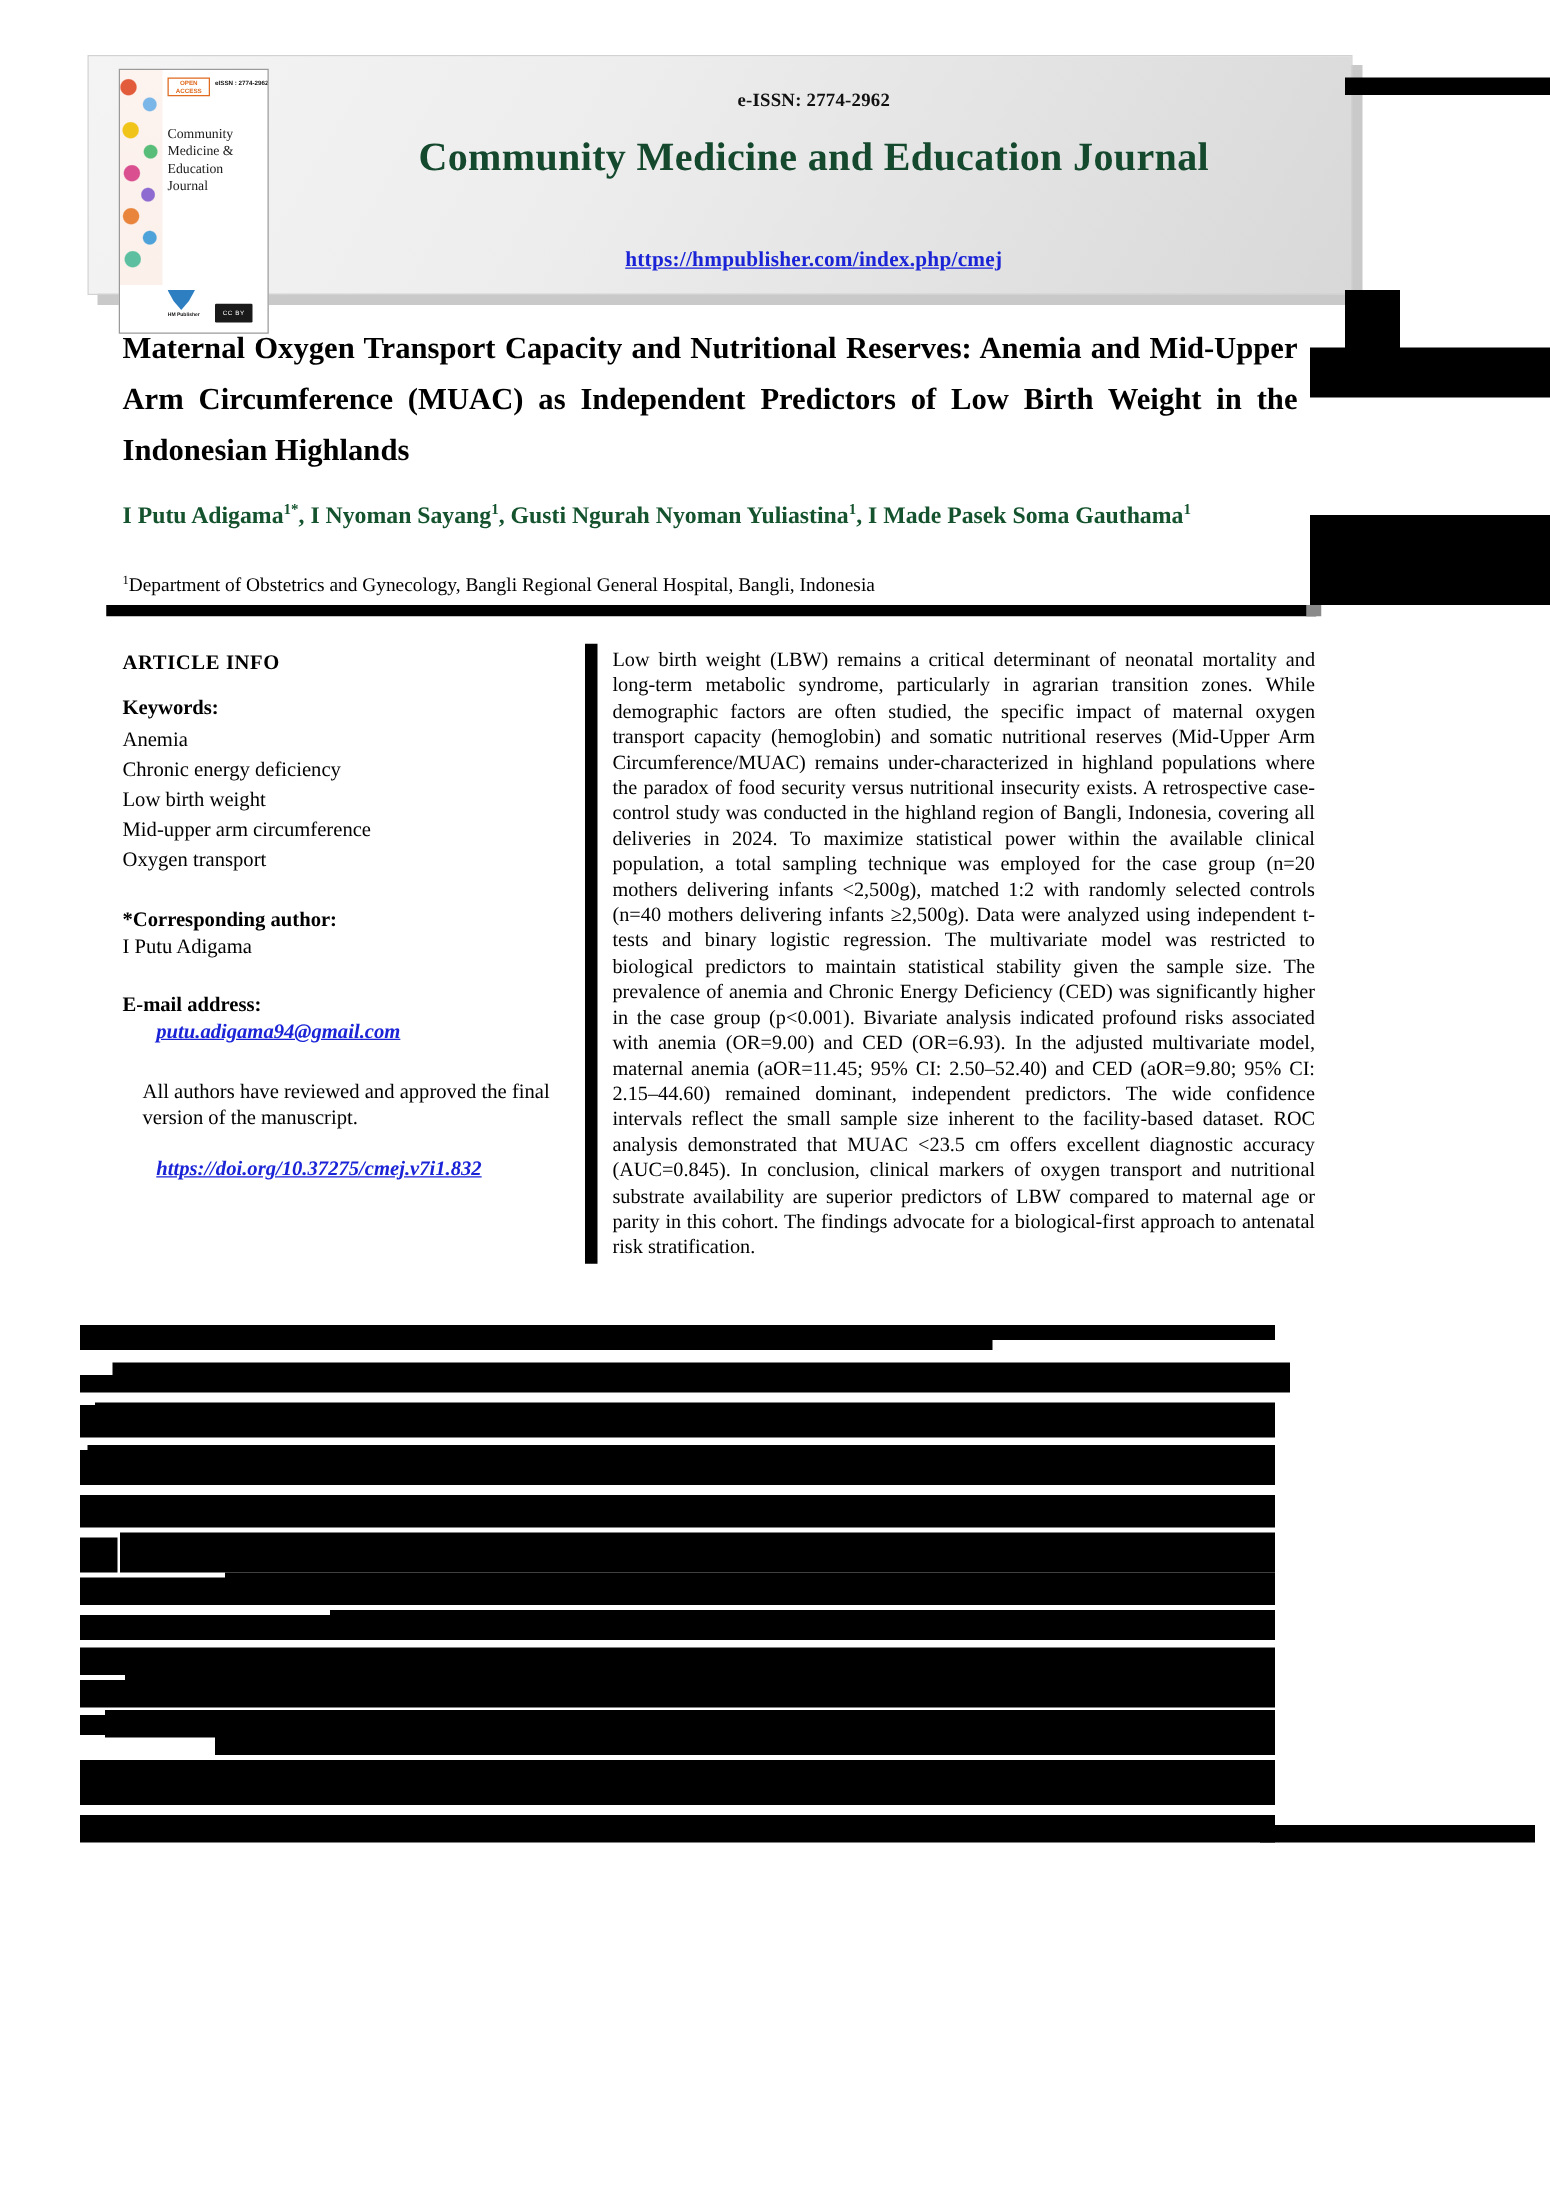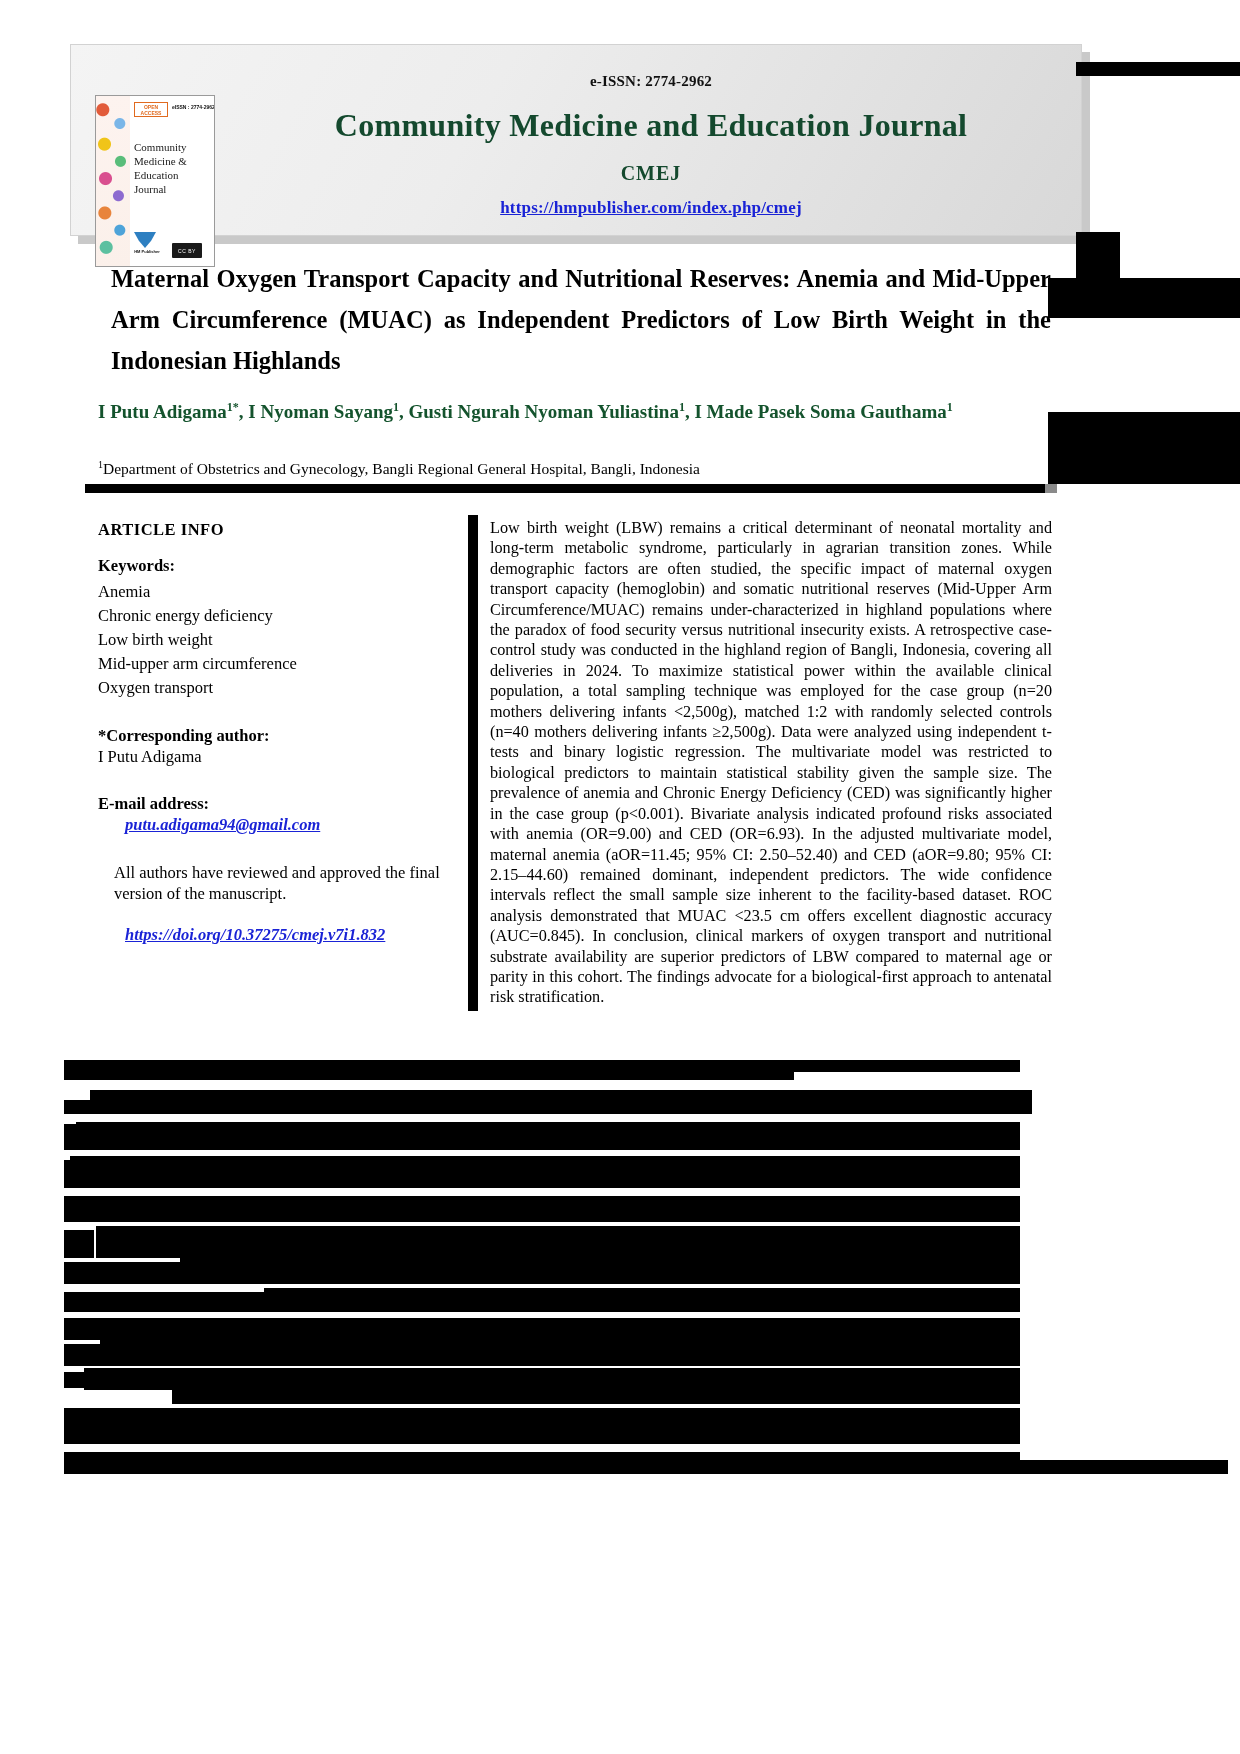--- a/index.html
+++ b/index.html
@@ -48,26 +48,25 @@
     left: 0; top: 0;
     width: 100%; height: 100%;
   }
 
   
   .cover {
     position: absolute;
     left: 24px;
     top: 10px;
     width: 120px;
-    height: 172px;
+    height: 212px;
     background: #ffffff;
     border: 1px solid #9a9a9a;
     box-sizing: border-box;
     overflow: hidden;
-    margin-top: 40px;
   }
   .cover-art {
     position: absolute;
     left: 0; top: 0;
     width: 34px; height: 172px;
     background:
       radial-gradient(circle at 20% 8%, #e25b3a 0 6px, transparent 7px),
       radial-gradient(circle at 70% 16%, #7ab6e8 0 5px, transparent 6px),
       radial-gradient(circle at 25% 28%, #f0c419 0 6px, transparent 7px),
       radial-gradient(circle at 72% 38%, #59bd7a 0 5px, transparent 6px),
@@ -201,21 +200,20 @@
     position: absolute;
     left: 98px;
     top: 258px;
     width: 940px;
     font-family: "Liberation Serif", serif;
     font-weight: bold;
     font-size: 24.5px;
     line-height: 41px;
     color: #000000;
     text-align: justify;
-    margin-left: 13px;
   }
   .authors {
     position: absolute;
     left: 98px;
     top: 388px;
     width: 940px;
     font-family: "Liberation Serif", serif;
     font-weight: bold;
     font-size: 19px;
     line-height: 38px;
@@ -354,21 +352,20 @@
           <div class="cover-logo-mark"></div>
           <div class="cover-logo-cap">HM Publisher</div>
         </div>
         <div class="cover-cc">
           <span>CC BY</span>
         </div>
       </div>
 
       <div class="mh-issn">e-ISSN: 2774-2962</div>
       <div class="mh-title">Community Medicine and Education Journal</div>
-      <div class="mh-abbr">CMEJ</div>
       <div class="mh-url">https://hmpublisher.com/index.php/cmej</div>
     </div>
   </div>
 
   <div class="art-blk" style="left:1076px;top:62px;width:164px;height:14px;"></div>
   <div class="art-blk" style="left:1076px;top:232px;width:44px;height:62px;"></div>
   <div class="art-blk" style="left:1048px;top:278px;width:192px;height:40px;"></div>
   <div class="art-blk" style="left:1048px;top:412px;width:192px;height:72px;"></div>
 
   <div class="article-title">Maternal Oxygen Transport Capacity and Nutritional Reserves: Anemia and Mid-Upper Arm Circumference (MUAC) as Independent Predictors of Low Birth Weight in the Indonesian Highlands</div>

